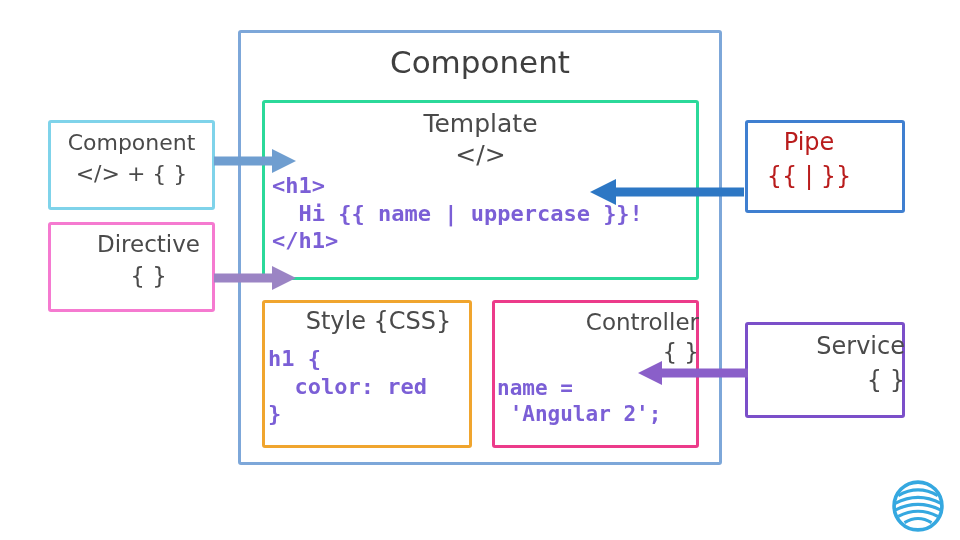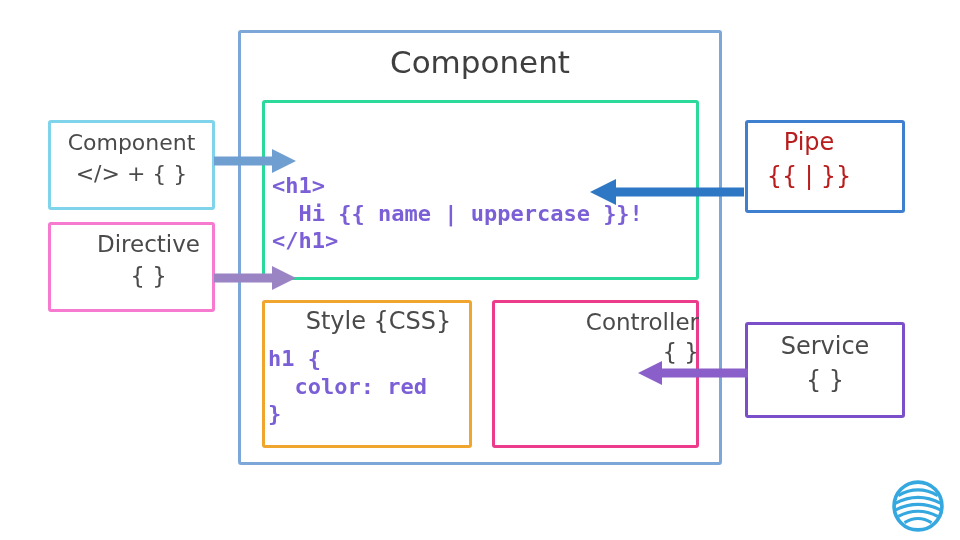--- a/index.html
+++ b/index.html
@@ -205,21 +205,21 @@
     top: 322px;
     width: 160px;
     height: 96px;
     border-color: #7b4fc9;
   }
   #service-text {
     position: absolute;
     left: 745px;
     top: 330px;
     width: 160px;
-    text-align: center;
+    text-align: right;
     font-size: 24px;
     color: #4a4a4a;
     line-height: 1.4;
   }
 
   
   .arrow-svg { position: absolute; overflow: visible; }
 
   
   #footer {
@@ -250,33 +250,37 @@
 </style>
 </head>
 <body>
 
 <div id="slide">
 
   <div class="box" id="component-box" style="border-color: rgb(125, 167, 217);"></div>
   <div id="component-title" class="box-title">Component</div>
 
   <div class="box" id="template-box" style="border-color: rgb(43, 217, 154);"></div>
+  <div id="template-title" class="box-title">Template
+&lt;/&gt;</div>
   <div id="template-code" class="code">&lt;h1&gt;
   Hi {{ name | uppercase }}!
 &lt;/h1&gt;</div>
 
   <div class="box" id="style-box" style="border-color: rgb(240, 165, 46);"></div>
   <div id="style-title" class="box-title">Style {CSS}</div>
   <div id="style-code" class="code">h1 {
   color: red
 }</div>
 
   <div class="box" id="controller-box" style="border-color: rgb(236, 59, 138);"></div>
   <div id="controller-title" class="box-title">Controller
 { }</div>
+  <div id="controller-code" class="code">name =
+ 'Angular 2';</div>
 
   <div class="box" id="comp-small-box" style="border-color: rgb(127, 211, 234);"></div>
   <div id="comp-small-text" class="box-title">Component
 &lt;/&gt; + { }</div>
 
   <div class="box" id="directive-box" style="border-color: rgb(245, 122, 208);"></div>
   <div id="directive-text" class="box-title">Directive
 { }</div>
 
   <div class="box" id="pipe-box" style="border-color: rgb(63, 127, 208);"></div>

